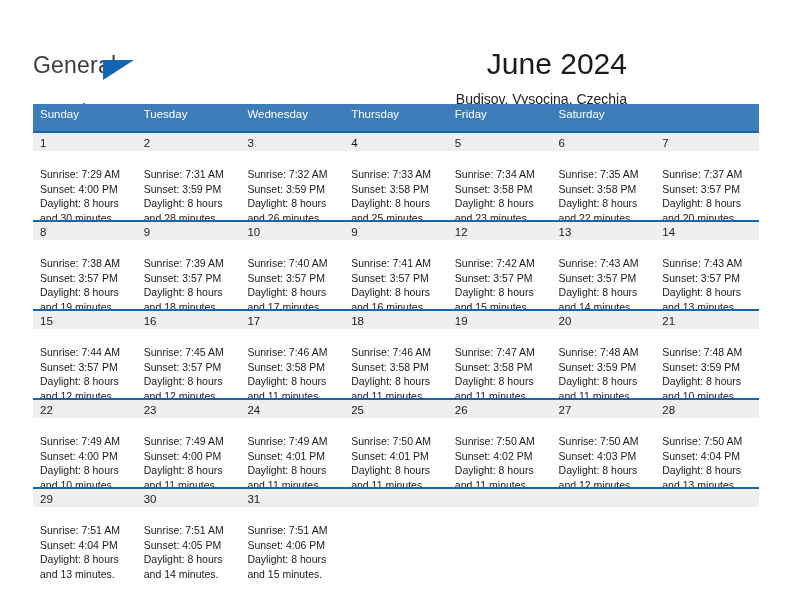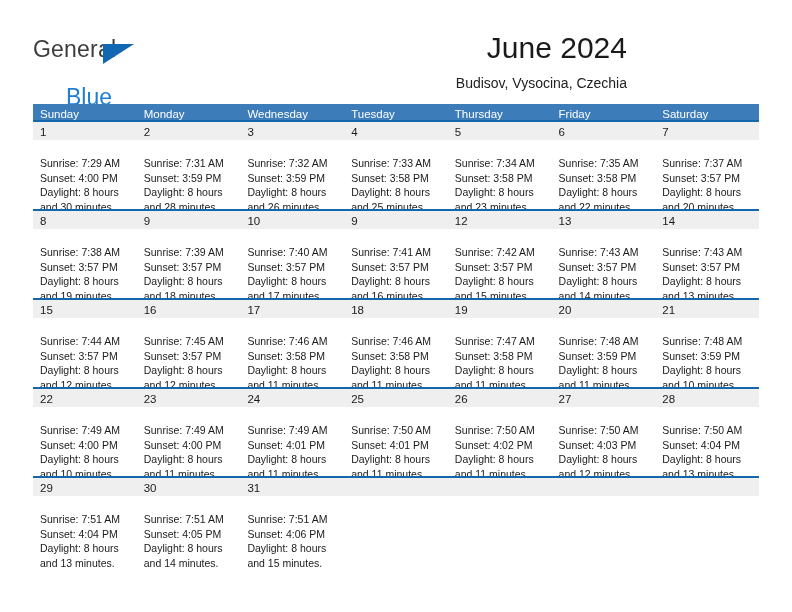--- a/index.html
+++ b/index.html
@@ -18,21 +18,21 @@
     position: relative;
     width: 792px;
     height: 612px;
     box-sizing: border-box;
   }
 
   
   .header {
     position: absolute;
     left: 0;
-    top: 0;
+    top: 16px;
     width: 661px;
     height: 100px;
   }
   .brand {
     position: absolute;
     left: 33px;
     top: 36px;
     width: 220px;
     height: 50px;
   }
@@ -87,21 +87,21 @@
   .calendar {
     position: absolute;
     left: 33px;
     top: 104px;
     width: 726px;
   }
   .weekdays {
     display: grid;
     grid-template-columns: repeat(7, 1fr);
     background: #3b7cb9;
-    height: 16px;
+    height: 27px;
   }
   .weekday {
     color: #ffffff;
     font-size: 11.5px;
     line-height: 21px;
     padding-left: 7px;
     box-sizing: border-box;
     white-space: nowrap;
     overflow: hidden;
   }
@@ -158,23 +158,22 @@
       <div class="cal-title">June 2024</div>
       <div class="cal-subtitle">Budisov, Vysocina, Czechia</div>
     </div>
 
   </div>
 
   <div class="calendar">
 
     <div class="weekdays">
       <div class="weekday">Sunday</div>
-      <div class="weekday">Monday</div>
+      <div class="weekday">Tuesday</div>
       <div class="weekday">Wednesday</div>
-      <div class="weekday">Tuesday</div>
       <div class="weekday">Thursday</div>
       <div class="weekday">Friday</div>
       <div class="weekday">Saturday</div>
     </div>
 
     <div class="week">
       <div class="day-cell">
         <div class="day-num-band"><span class="day-num">1</span></div>
         <div class="day-lines">
           <div class="day-line">Sunrise: 7:29 AM</div>

